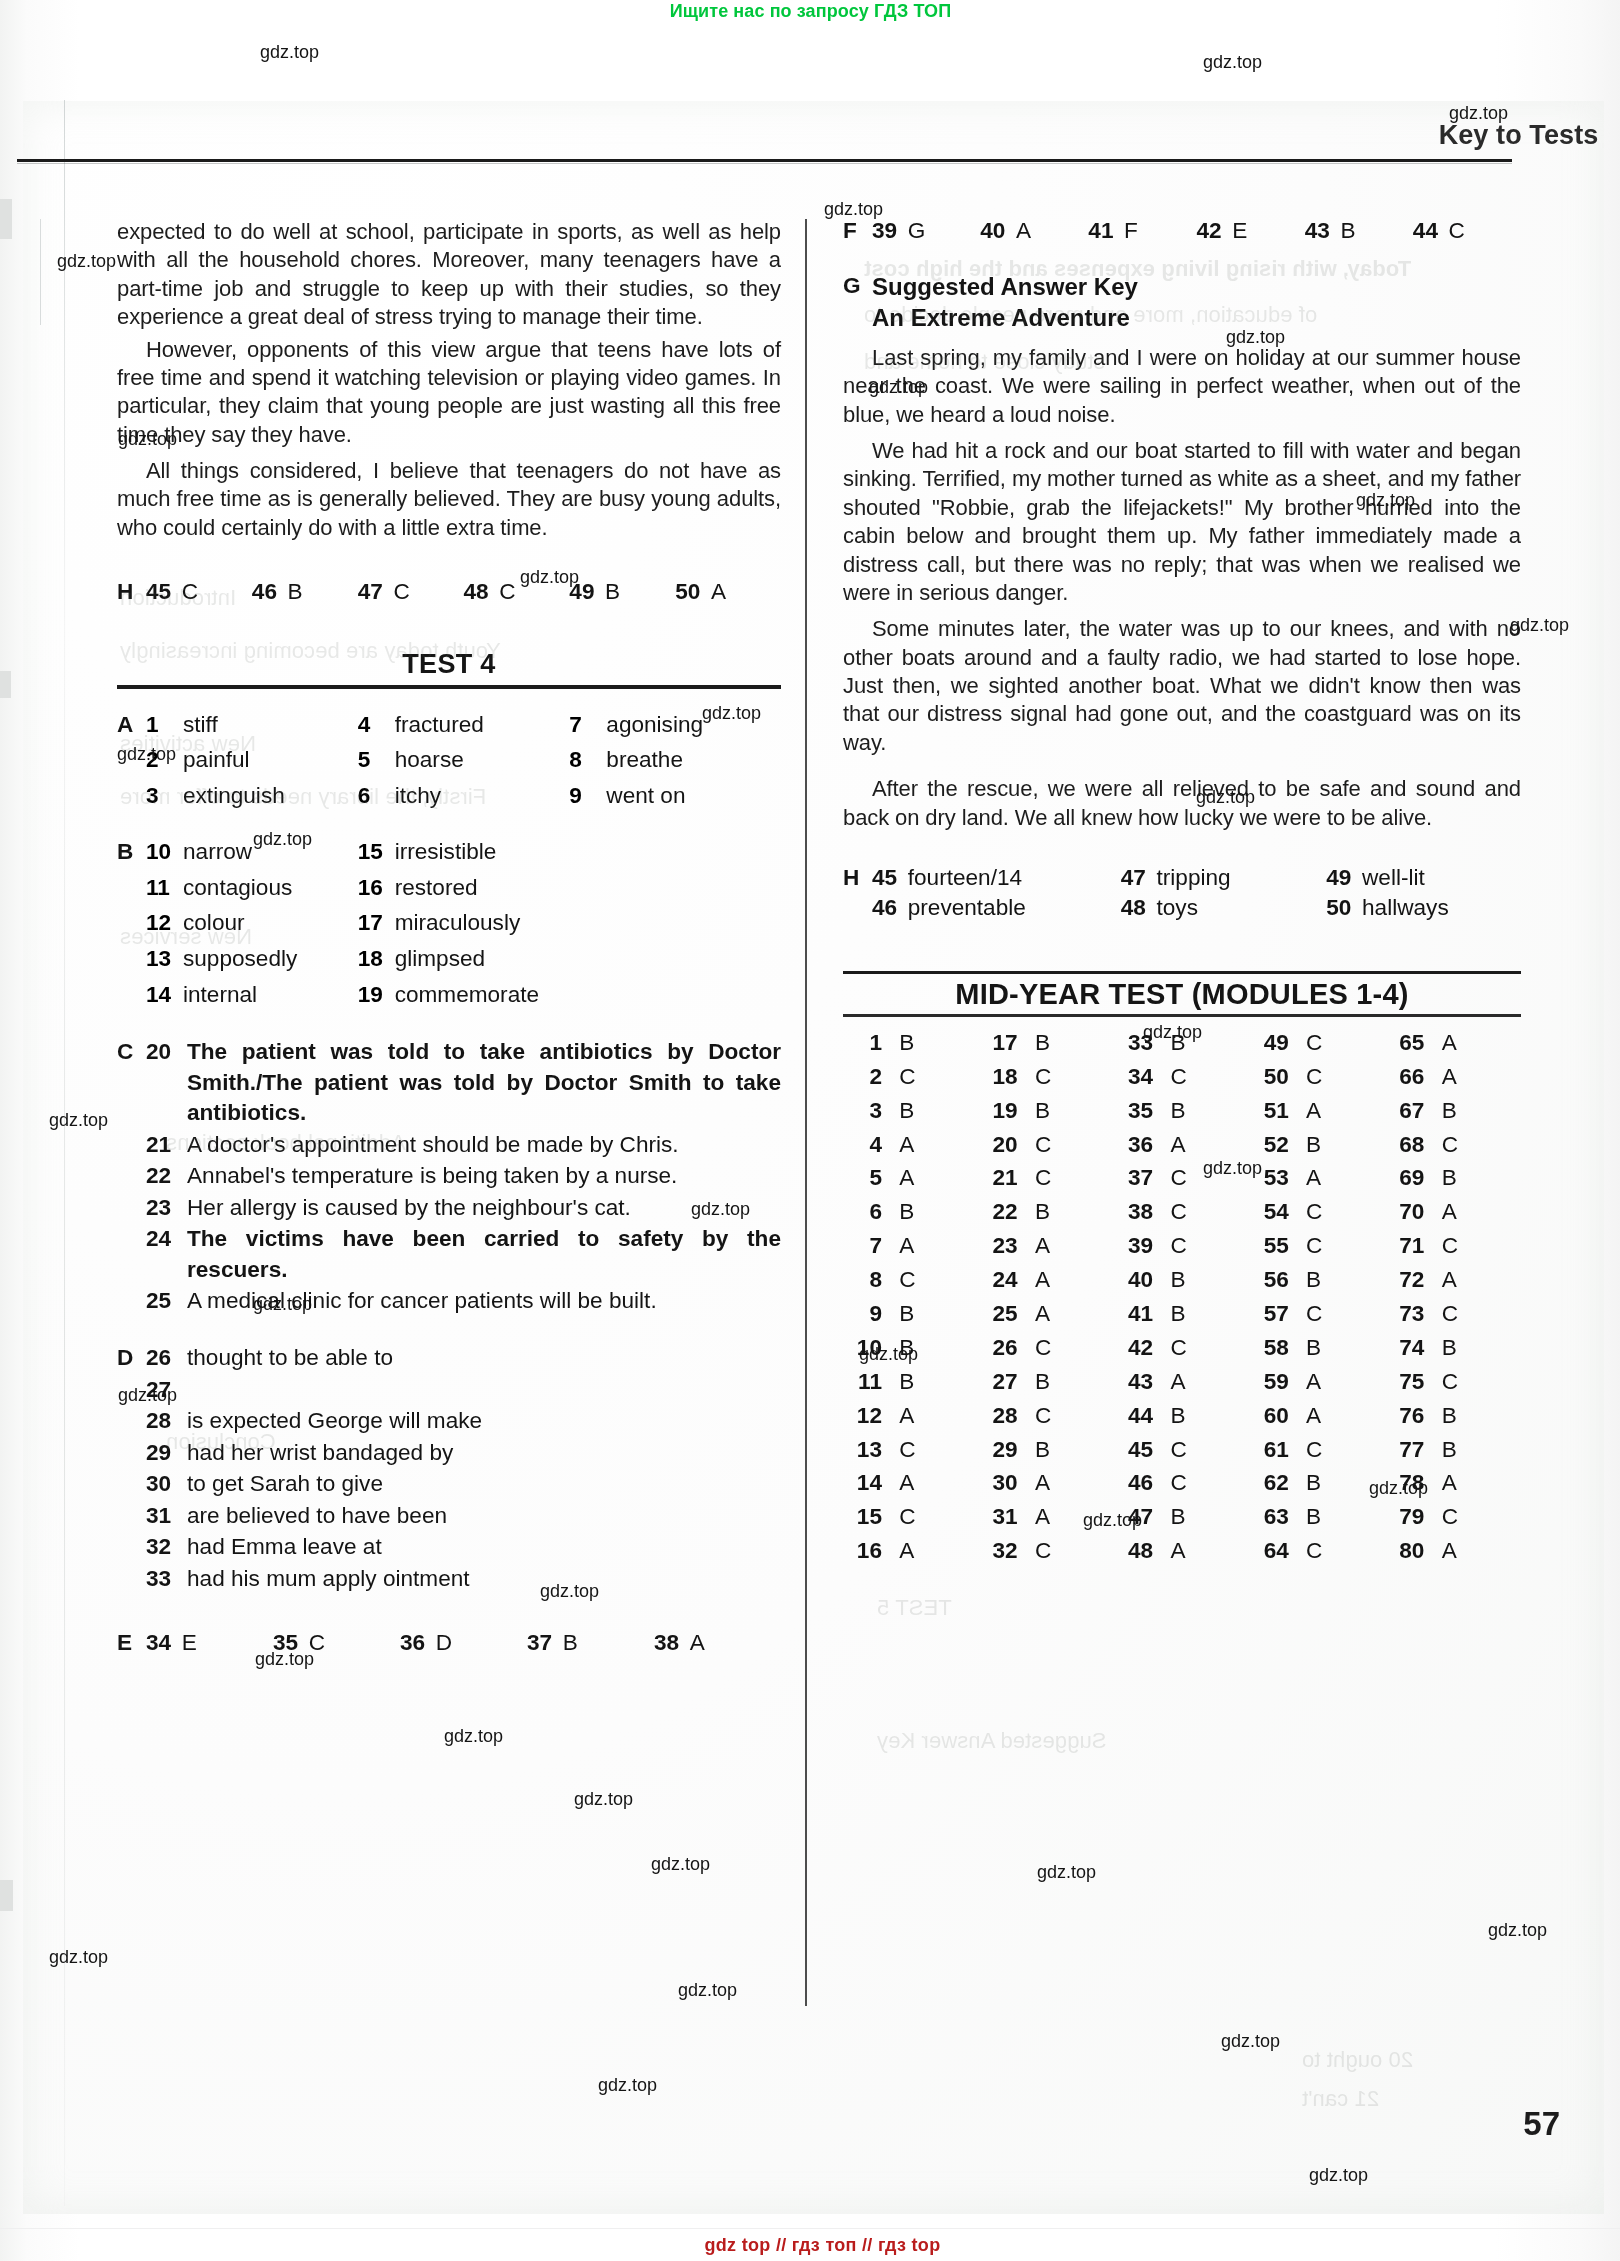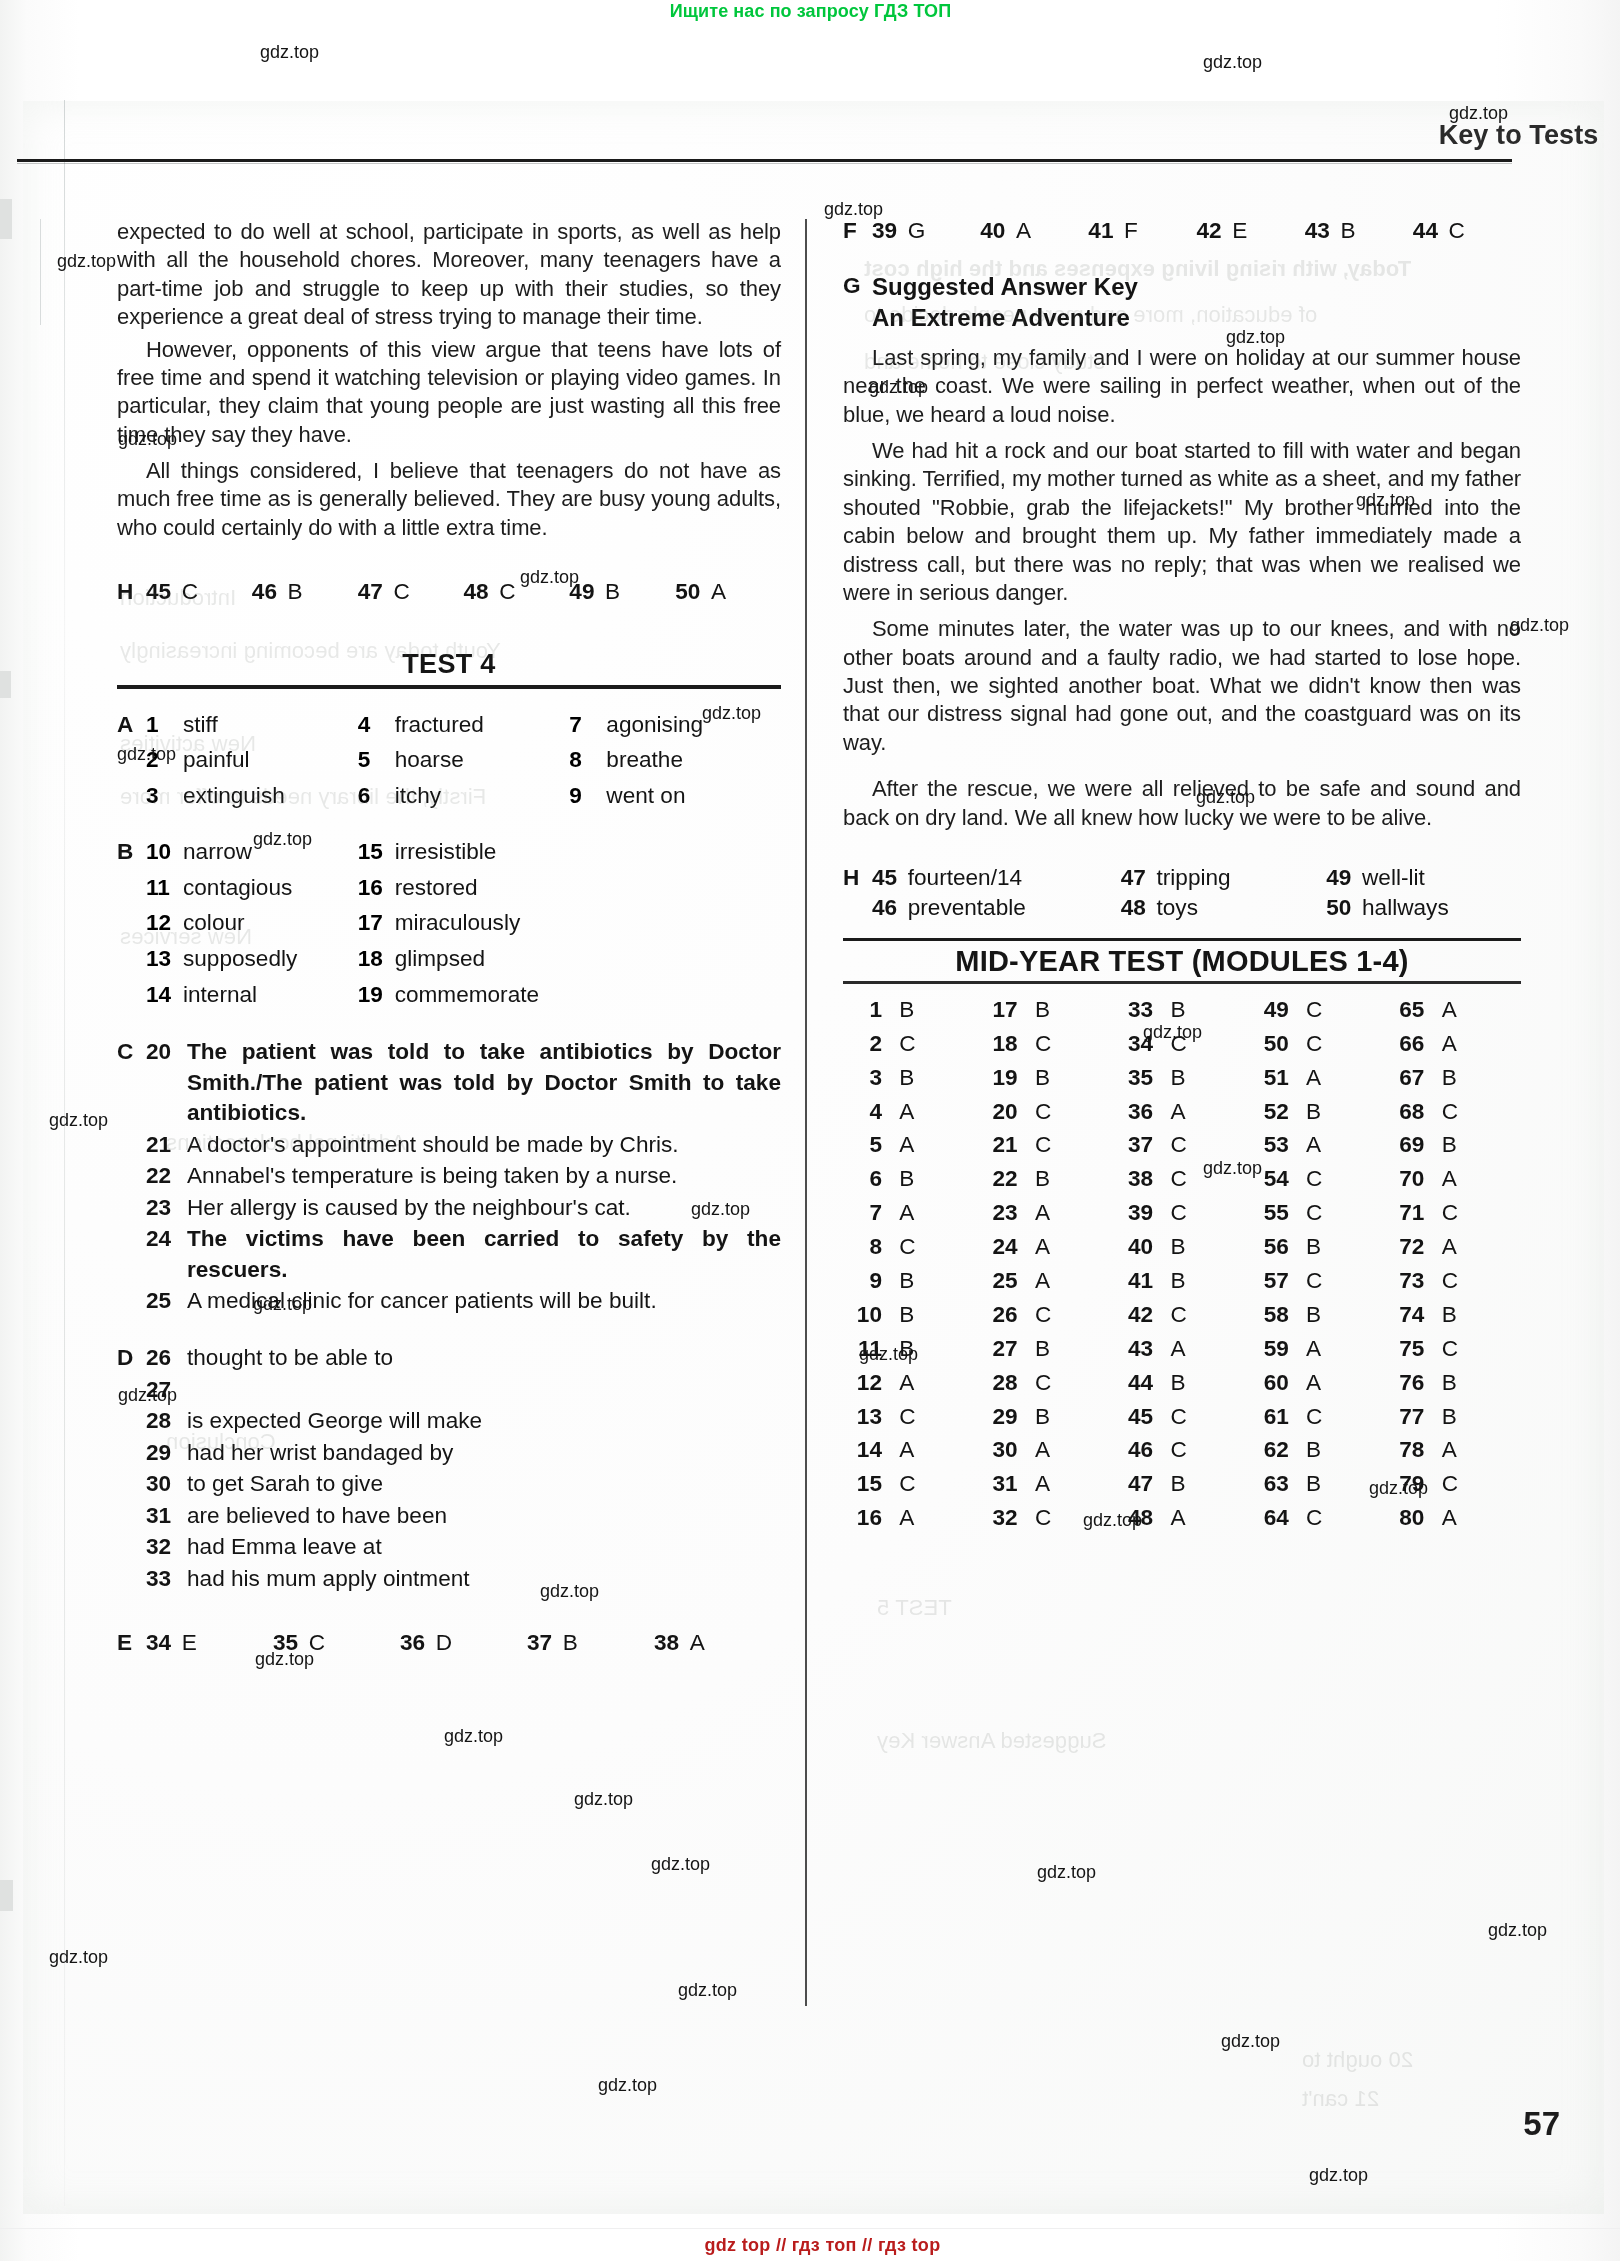--- a/index.html
+++ b/index.html
@@ -199,21 +199,21 @@
   .pairs3 .pgrid {
     flex: 1 1 auto;
     display: grid;
     grid-template-columns: 1fr 1fr 1fr;
     row-gap: 4px;
   }
   .pairs3 .pgrid .cell { display: flex; align-items: baseline; }
   .pairs3 .pgrid .num { font-weight: 700; margin-right: 10.6px; }
 
   
-  .midyear-wrap { margin-top: 17px; }
+  .midyear-wrap { margin-top: 50px; }
   .midyear-title {
     text-align: center;
     font-size: 29px;
     font-weight: 700;
     color: #151515;
     letter-spacing: 0.2px;
     padding: 4px 0 2.7px 0;
   }
   .midyear-grid {
     display: grid;

